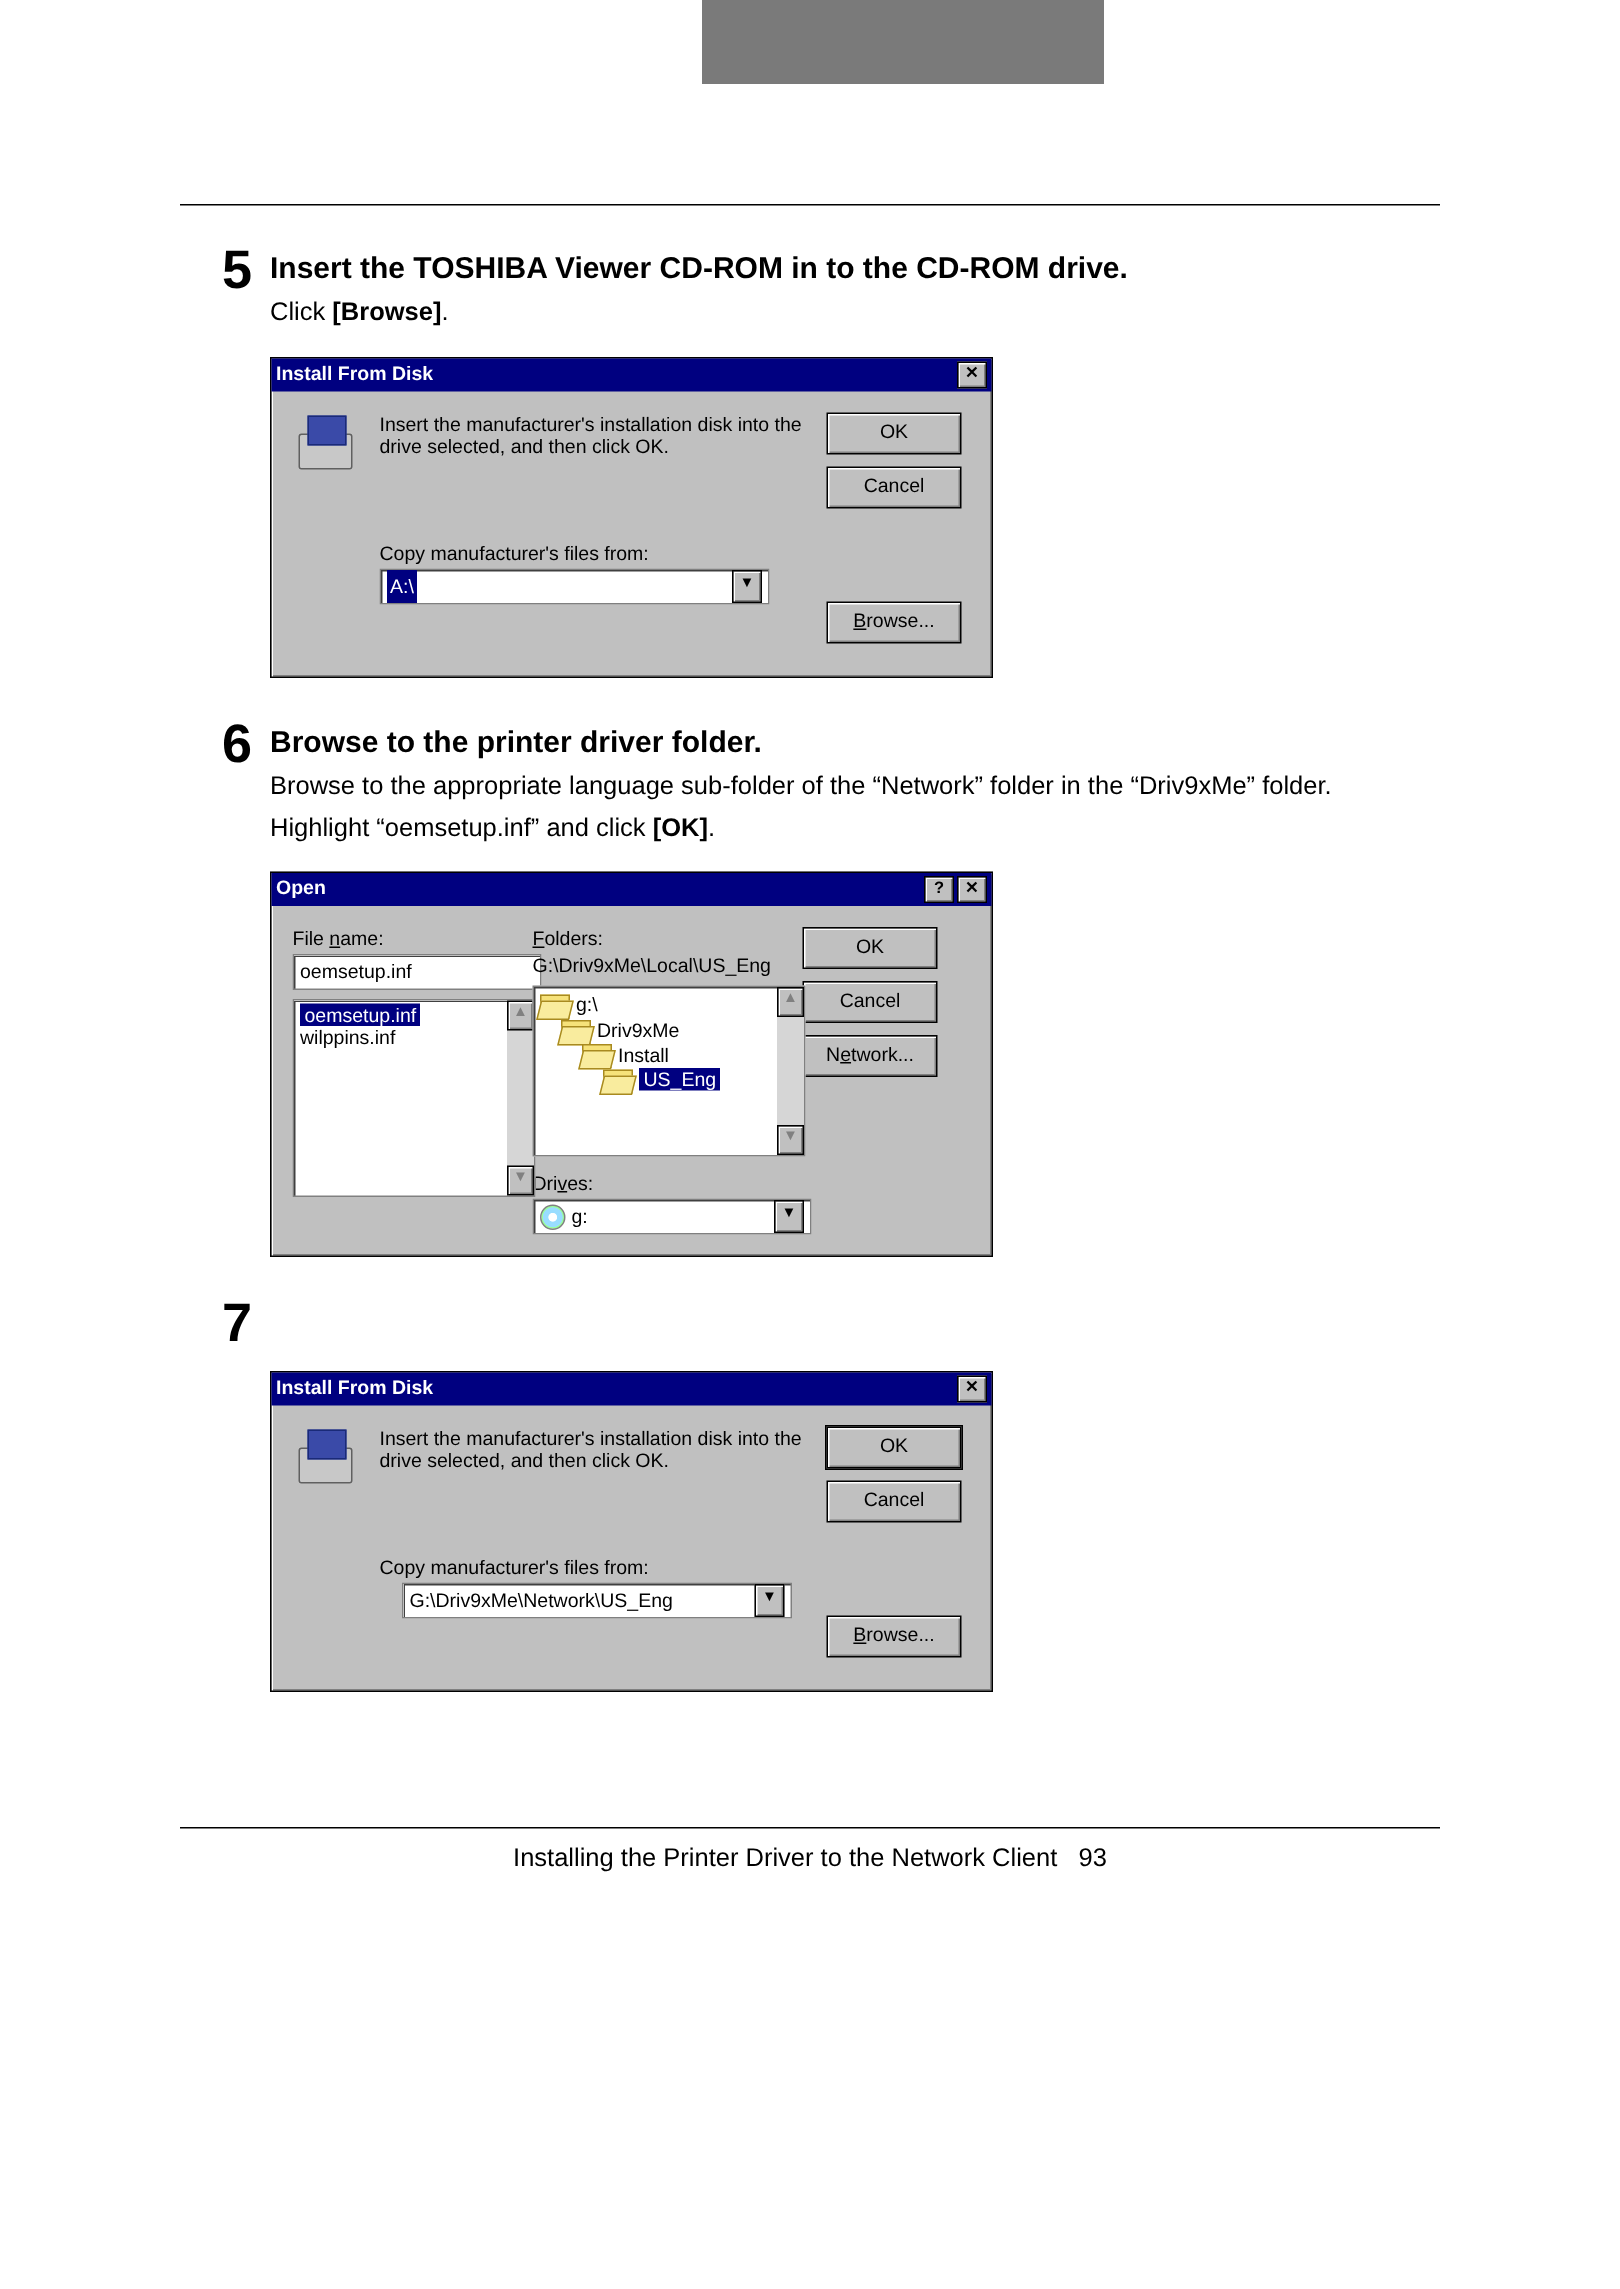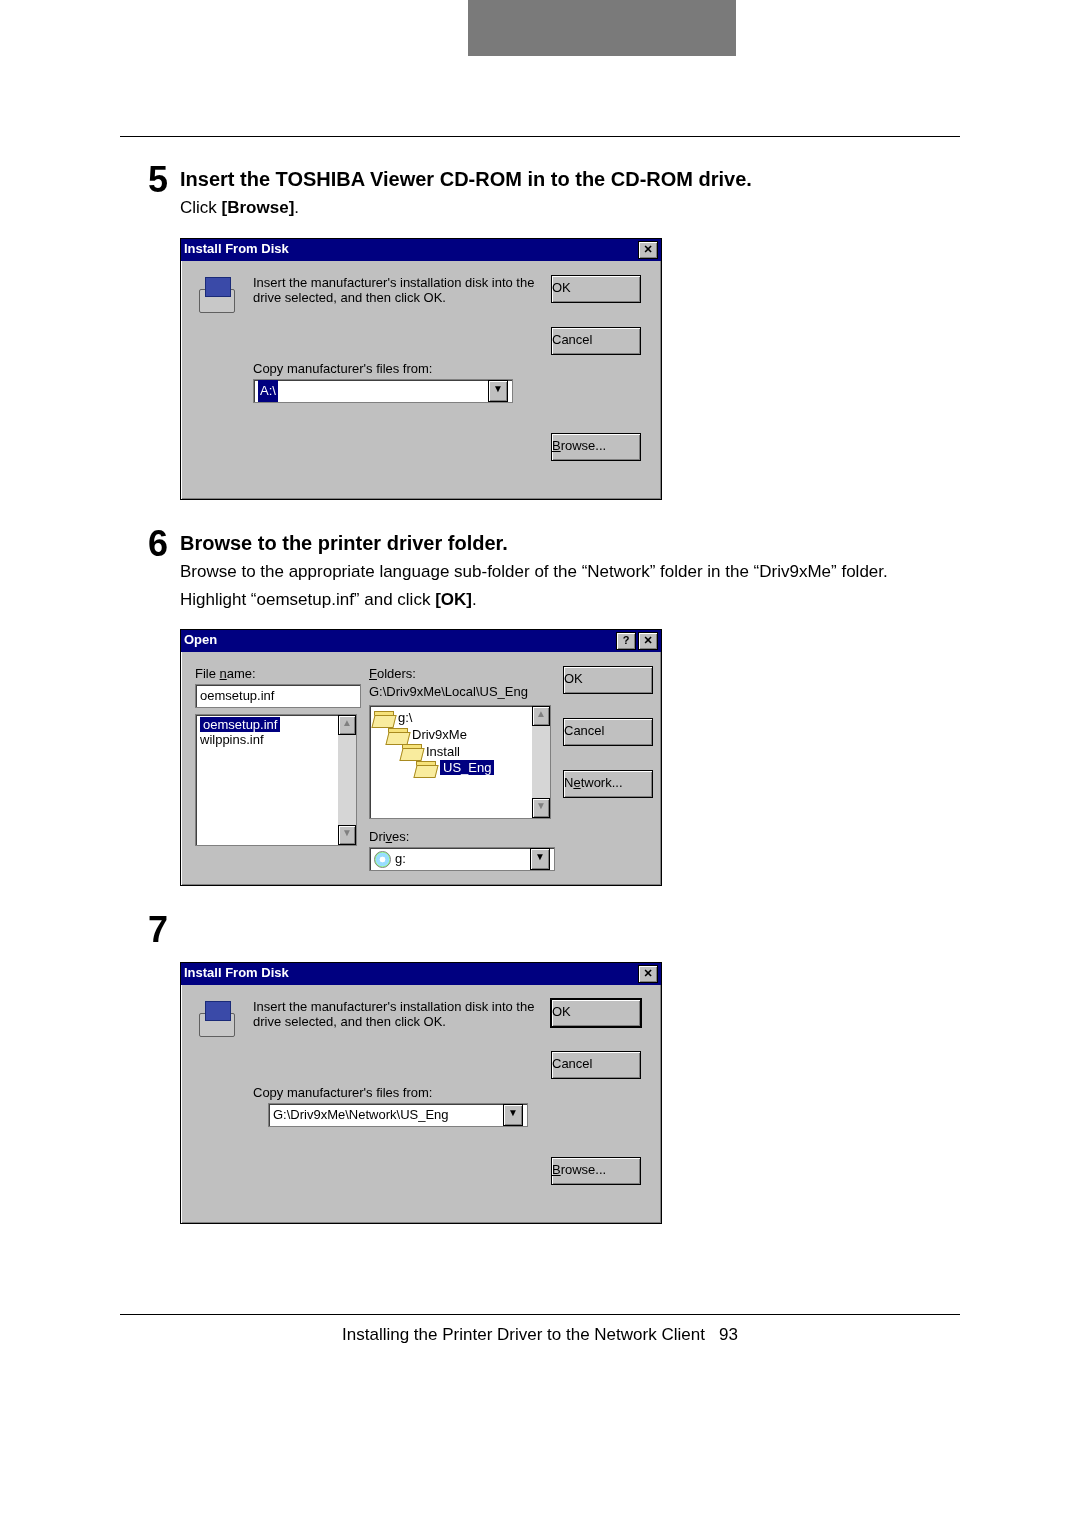--- a/index.html
+++ b/index.html
@@ -100,22 +100,23 @@
     padding: 14px 14px 14px 14px;
     position: relative;
   }
   .win-btn {
     width: 88px;
     height: 26px;
     background: #c0c0c0;
     border: 1px solid #000;
     box-shadow: inset 1px 1px 0 #fff, inset -1px -1px 0 #808080;
     font-size: 13px;
+    text-align: center;
     line-height: 24px;
-    margin-bottom: 24px;
+    margin-bottom: 8px;
   }
   .win-btn.default {
     outline: 1px solid #000;
   }
   .win-input {
     background: #fff;
     border: 1px solid #808080;
     box-shadow: inset 1px 1px 0 #404040;
     height: 22px;
     font-size: 13px;
@@ -279,21 +280,21 @@
 
   <div class="dialog-wrap">
     <div class="win" style="width:480px;">
       <div class="titlebar">
         <span>Open</span>
         <div class="tb-buttons">
           <div class="tb-btn">?</div>
           <div class="tb-btn">✕</div>
         </div>
       </div>
-      <div class="win-body" style="display:flex; gap:14px;">
+      <div class="win-body" style="display:flex; gap:0;">
 
         <div style="width:160px;">
           <div class="flabel">File <span class="und">n</span>ame:</div>
           <div class="win-input" style="width:156px;">
             <span>oemsetup.inf</span>
           </div>
           <div class="listbox" style="width:160px;height:130px;margin-top:6px;">
             <div style="padding:2px 4px;">
               <div><span class="sel">oemsetup.inf</span></div>
               <div>wilppins.inf</div>

